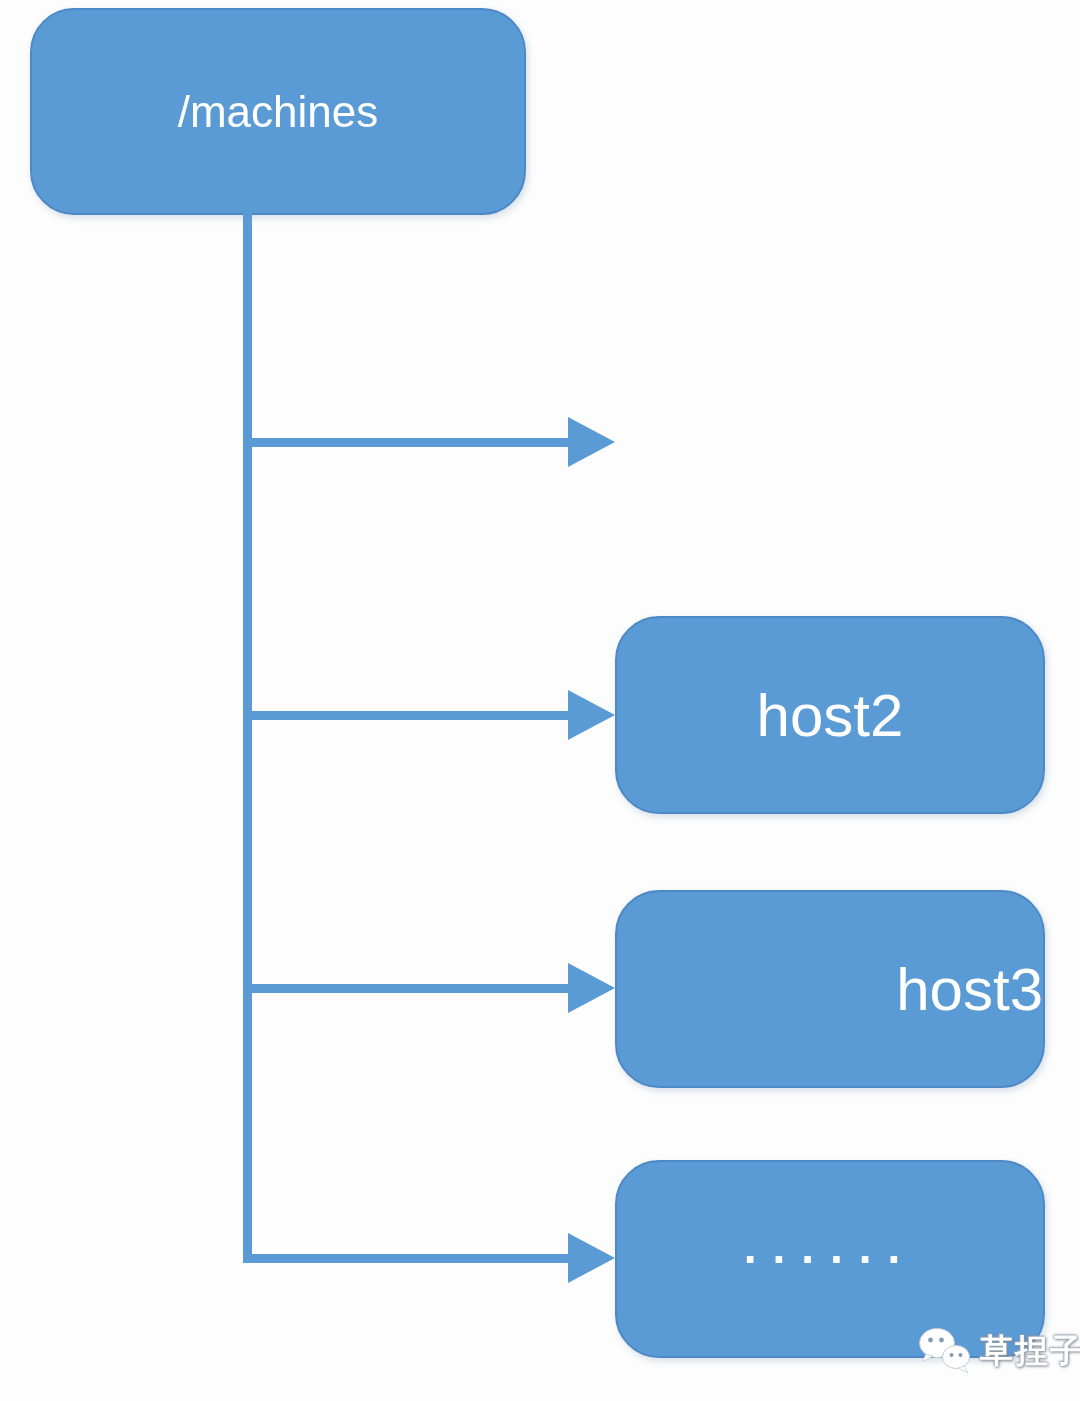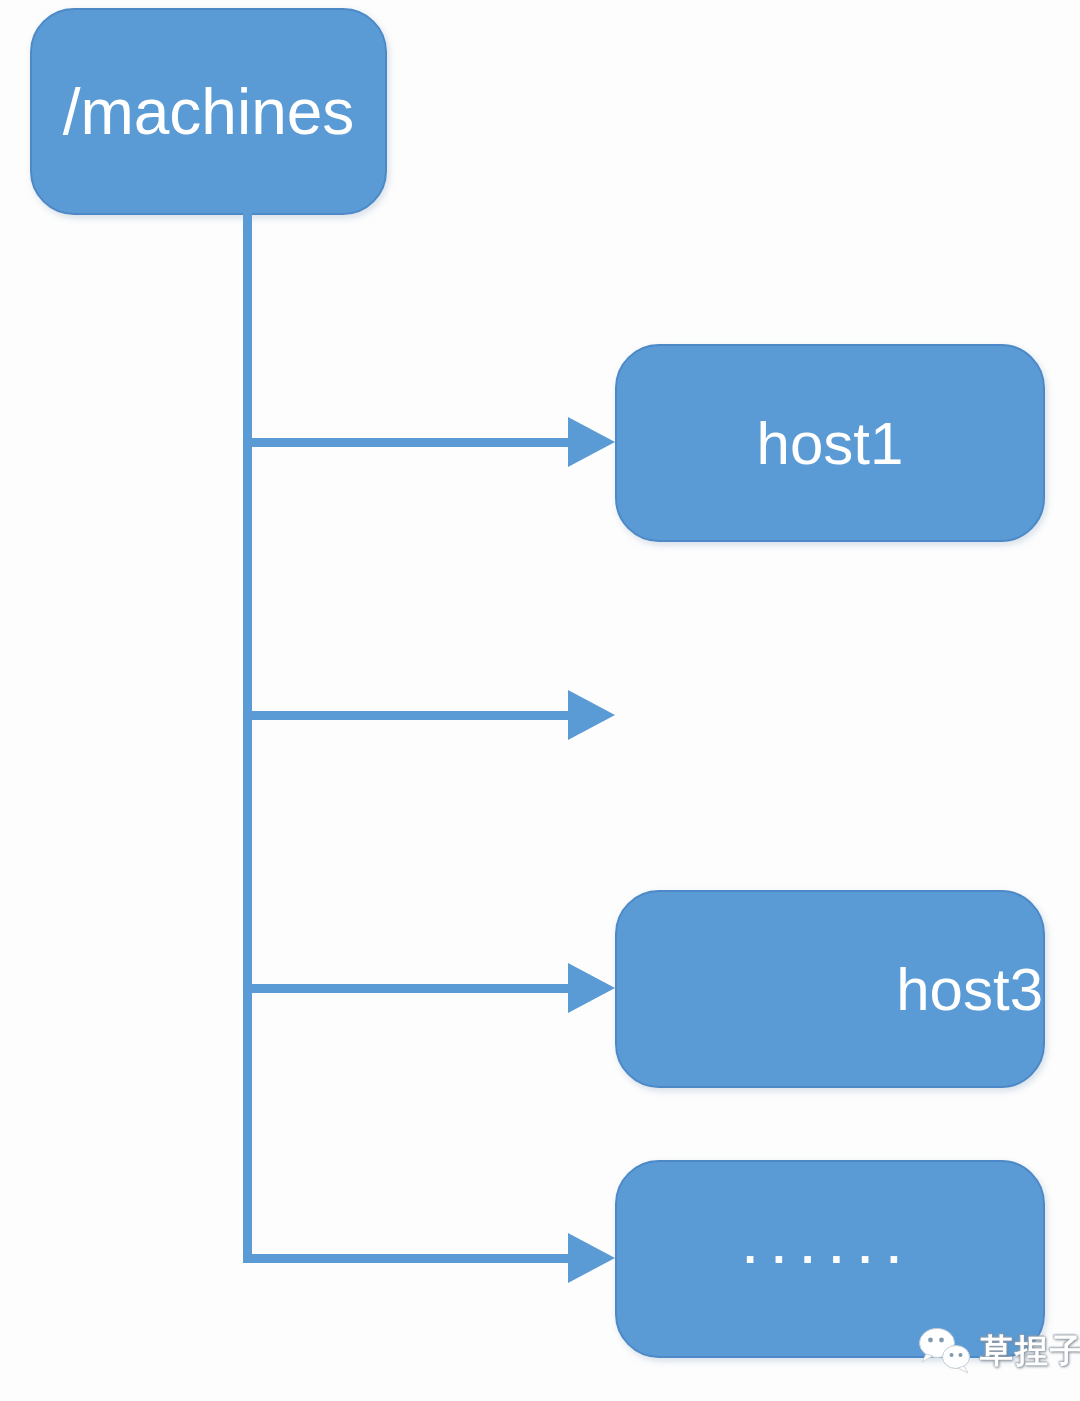--- a/index.html
+++ b/index.html
@@ -23,23 +23,23 @@
     border-radius: 44px;
     color: #ffffff;
     display: flex;
     align-items: center;
     justify-content: center;
     box-shadow: 2px 3px 7px rgba(110, 145, 180, 0.28);
   }
   .node.root {
     left: 30px;
     top: 8px;
-    width: 357px;
+    width: 496px;
     height: 207px;
-    font-size: 64px;
+    font-size: 44px;
   }
   .node.child {
     left: 615px;
     width: 430px;
     height: 198px;
     font-size: 60px;
   }
   .node span { white-space: nowrap; }
   .dots-label {
     font-weight: 900;
@@ -108,22 +108,22 @@
 
   <div class="hline" style="top:711px;"></div>
   <div class="ahead" style="top:690px;"></div>
 
   <div class="hline" style="top:984px;"></div>
   <div class="ahead" style="top:963px;"></div>
 
   <div class="hline" style="top:1254px;"></div>
   <div class="ahead" style="top:1233px;"></div>
 
-  <div class="node child" style="top:344px;">
-    <span>host1</span>
+  <div class="node child" style="top:616px;">
+    <span>host2</span>
   </div>
   <div class="node child" style="top:890px;justify-content:flex-end;">
     <span>host3</span>
   </div>
   <div class="node child" style="top:1160px;">
     <span class="dots-label">......</span>
   </div>
 
   <div class="watermark">
     <svg width="58" height="50" viewBox="0 0 58 50">

